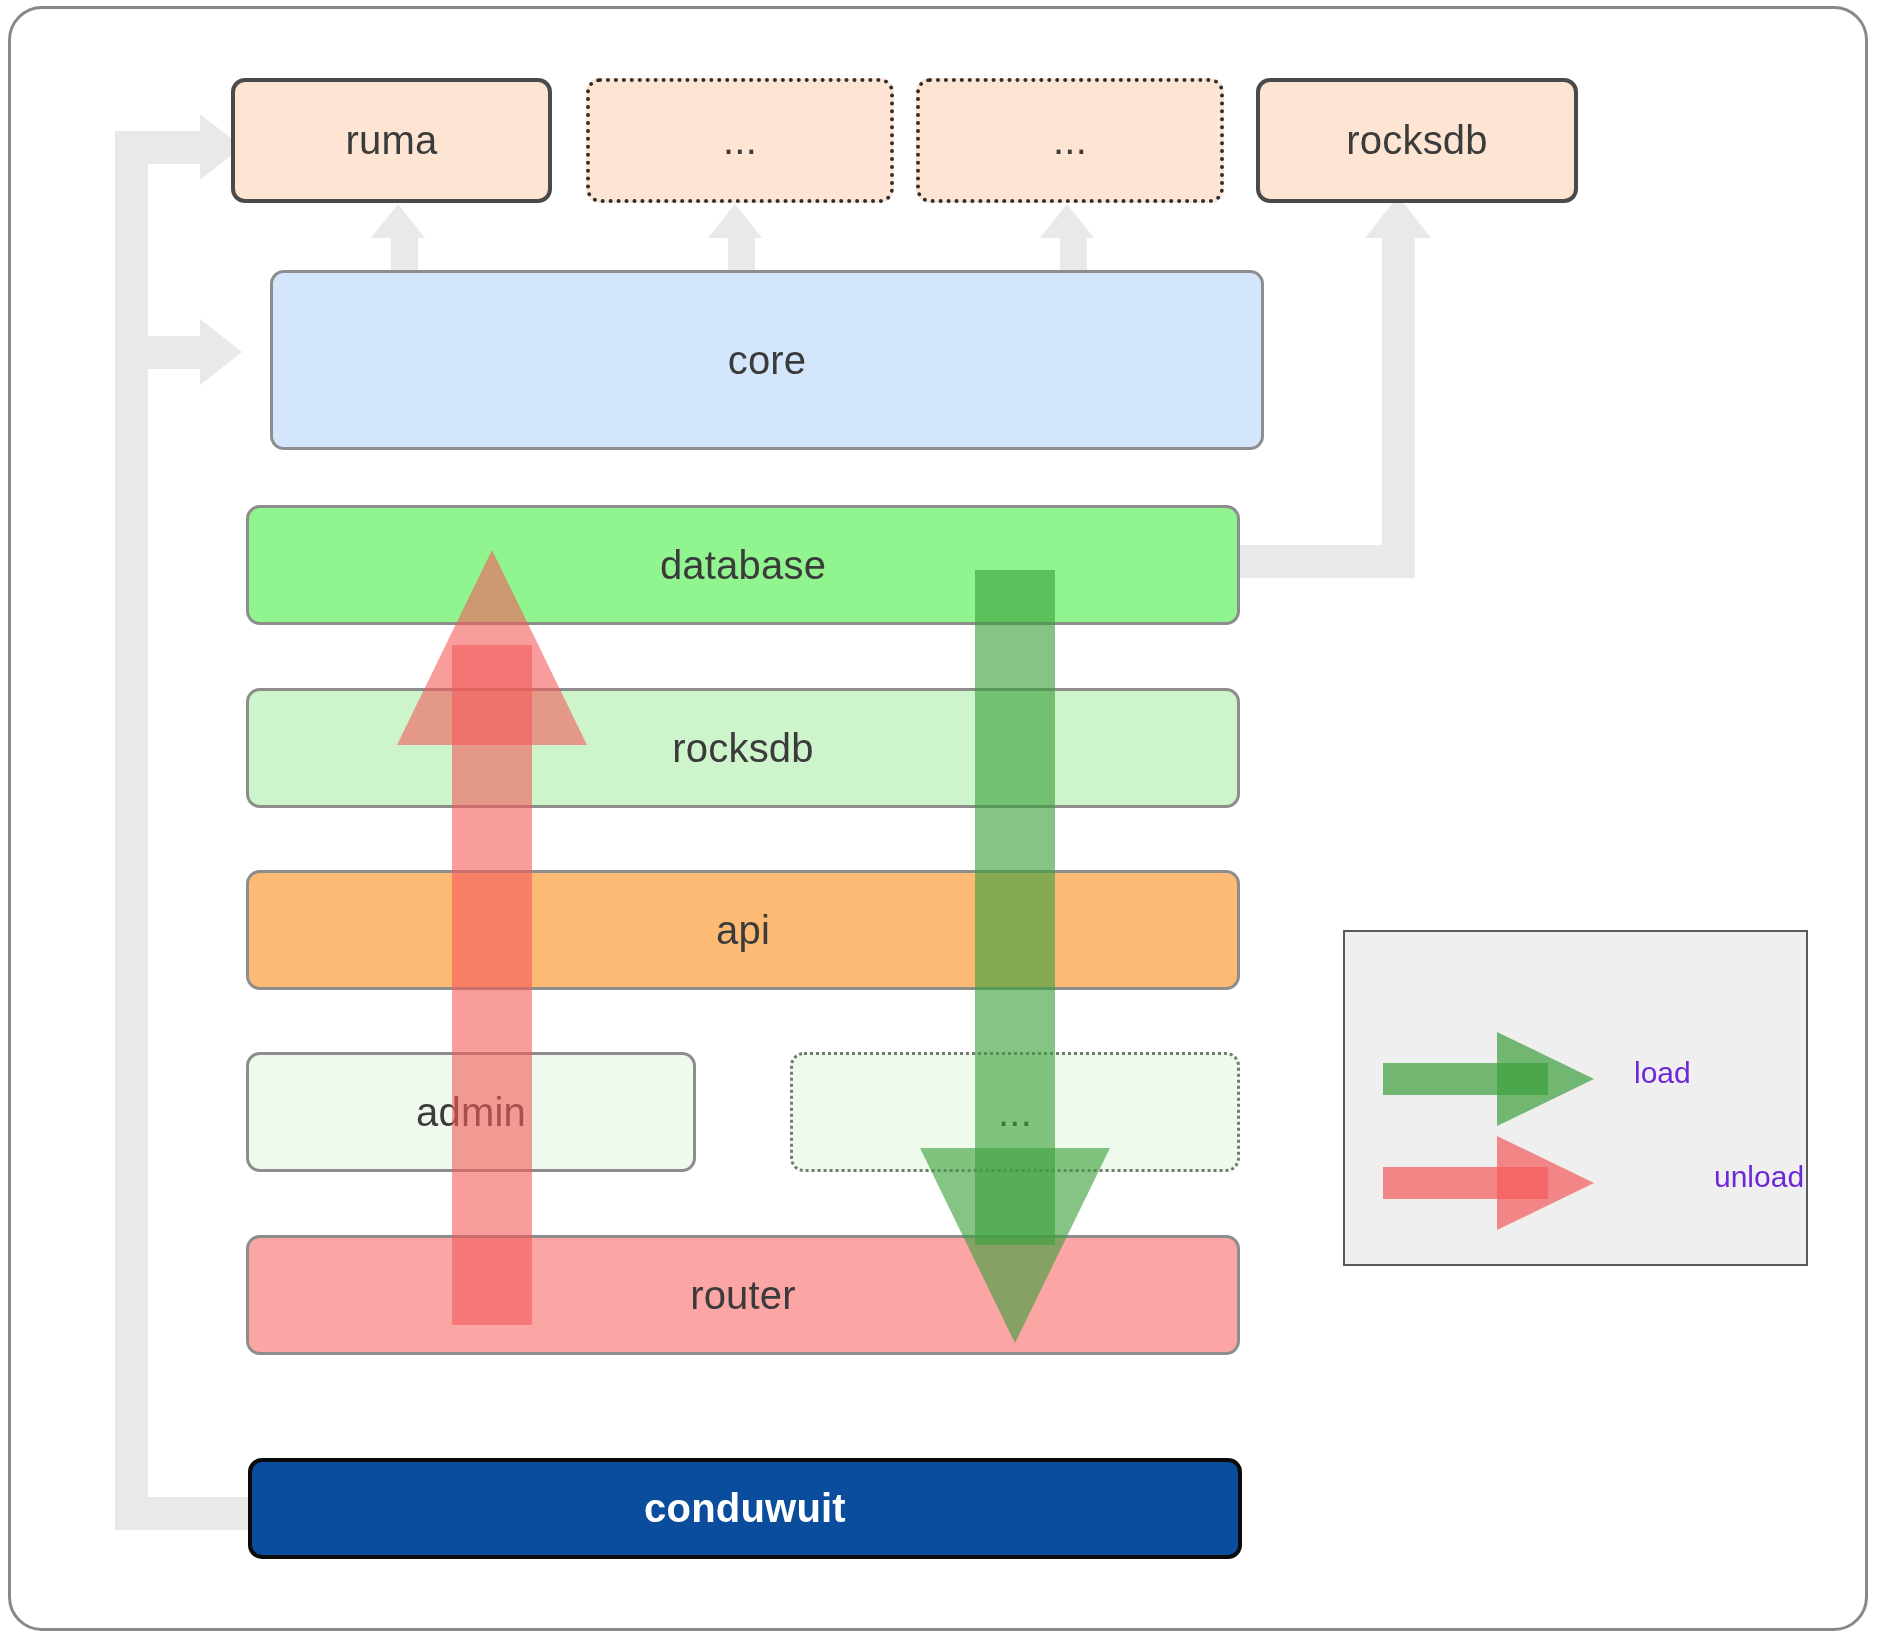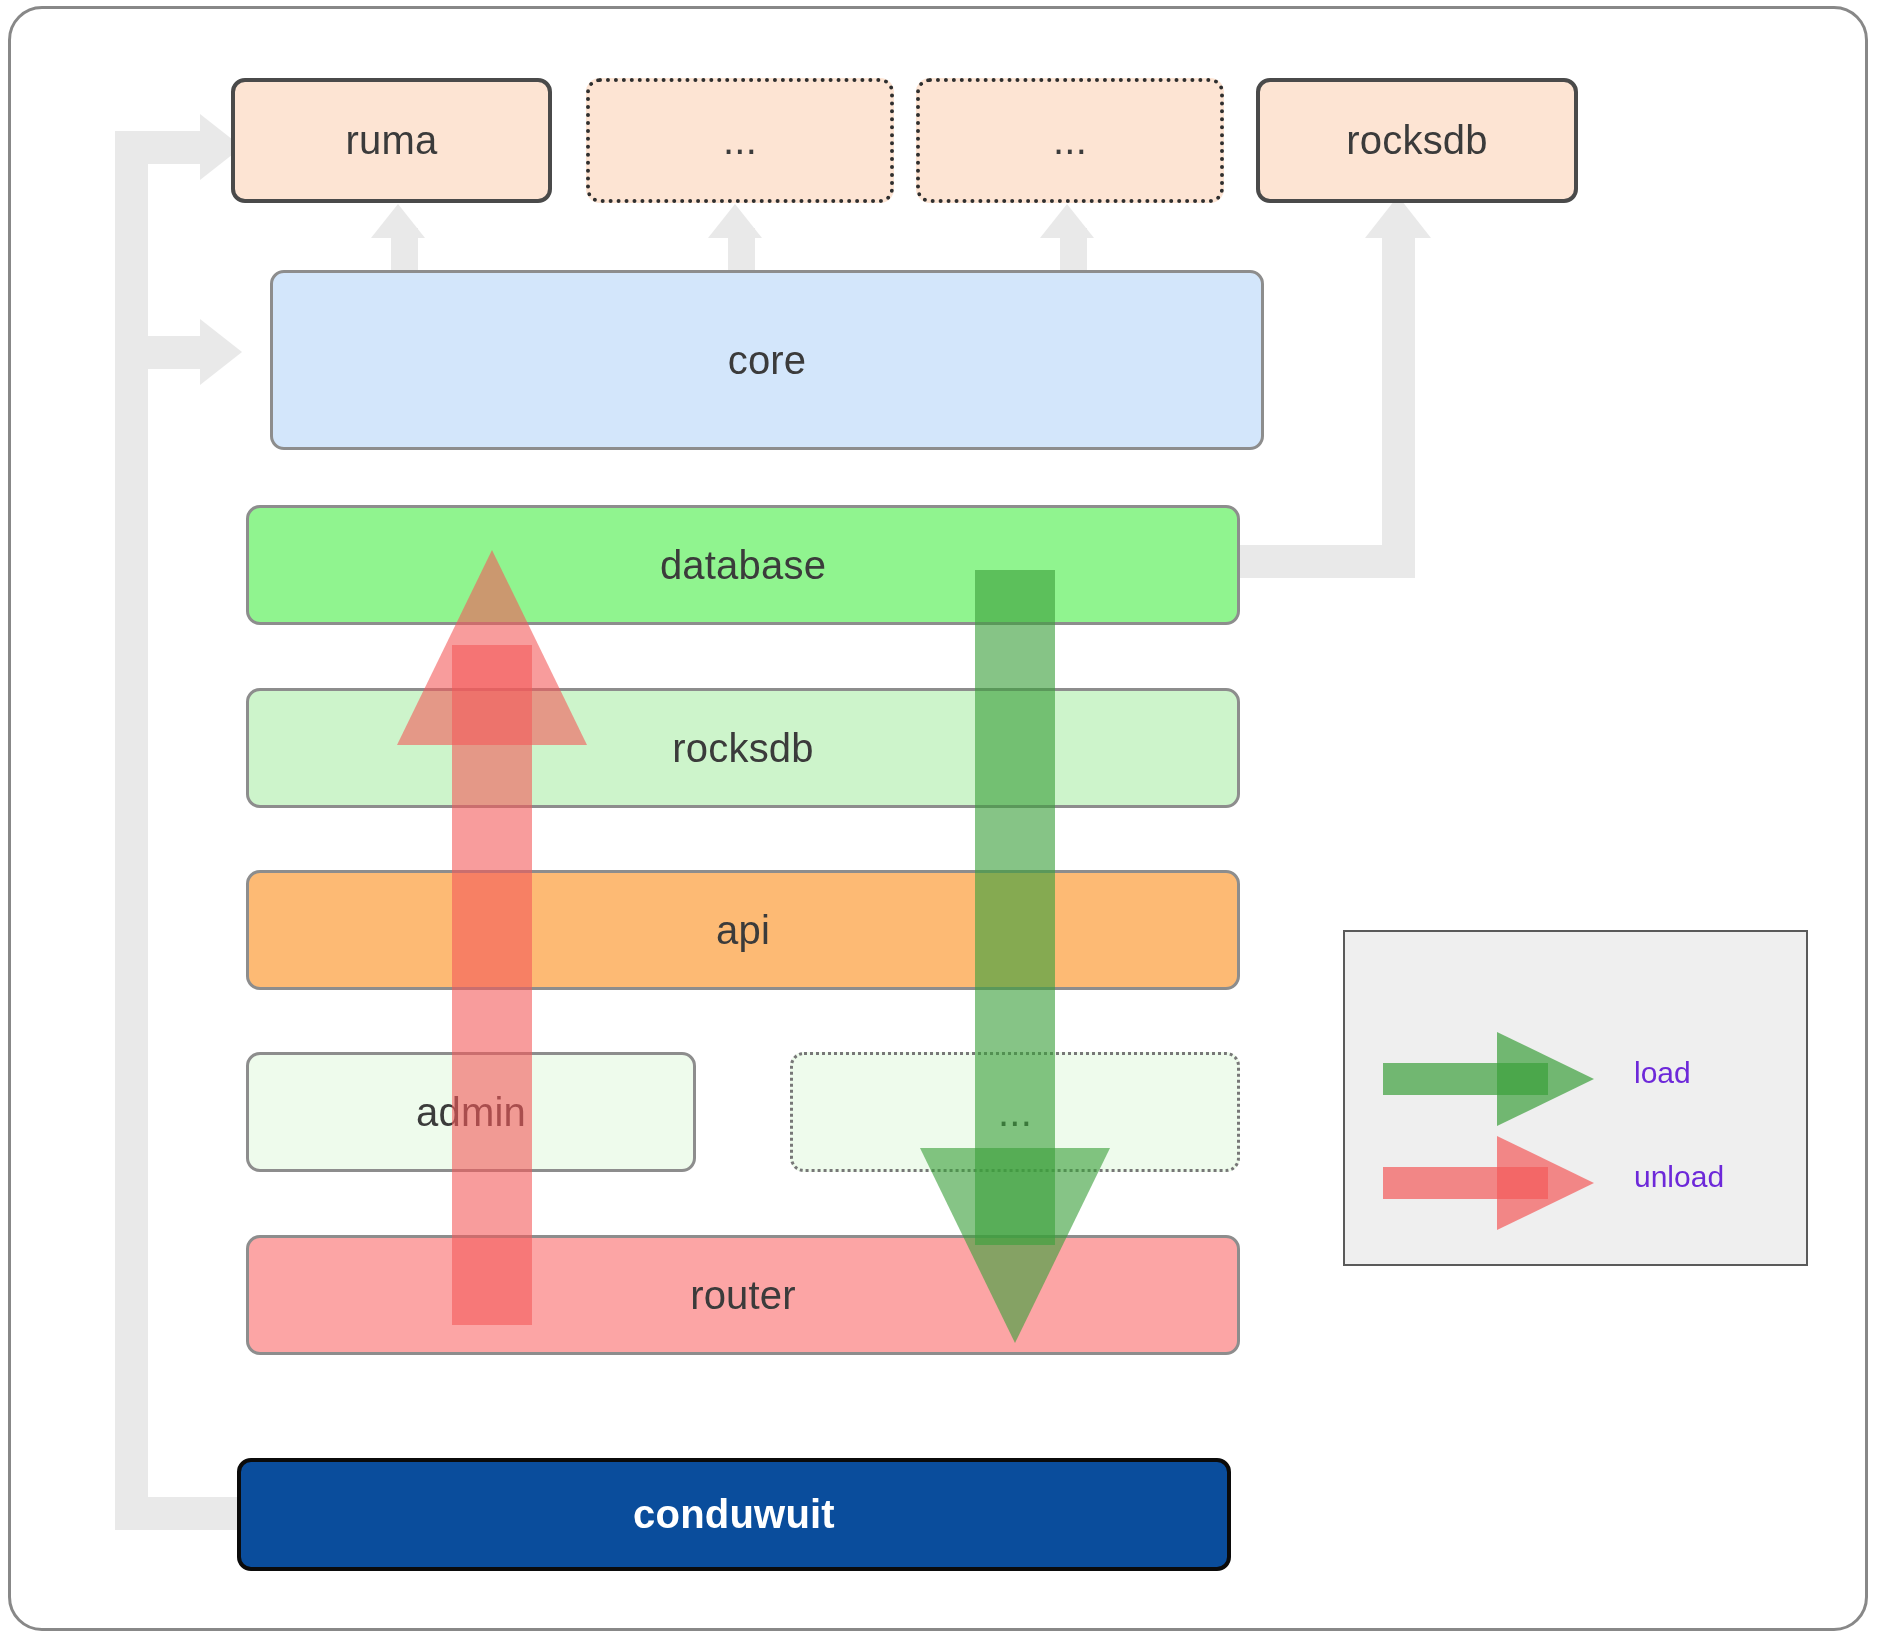--- a/index.html
+++ b/index.html
@@ -225,27 +225,27 @@
   <div class="node node-white" style="left:246px; top:1235px; width:994px; height:120px;">
     <span>router</span>
   </div>
 
   <div class="flow-shaft up-shaft" style="left:452px; top:645px; width:80px; height:680px;"></div>
   <div class="flow-head up-head" style="left:397px; top:550px;"></div>
 
   <div class="flow-shaft down-shaft" style="left:975px; top:570px; width:80px; height:675px;"></div>
   <div class="flow-head down-head" style="left:920px; top:1148px;"></div>
 
-  <div class="node node-navy" style="left:237px; top:1458px; width:994px; height:113px;">
+  <div class="node node-navy" style="left:248px; top:1458px; width:994px; height:101px;">
     <span>conduwuit</span>
   </div>
 
   <div class="legend-box" style="left:1343px; top:930px; width:465px; height:336px;">
   </div>
 
   <div class="lg-shaft lg-green-shaft" style="left:1383px; top:1063px; width:165px; height:32px;"></div>
   <div class="lg-head lg-green-head" style="left:1497px; top:1032px;"></div>
   <div class="legend-label" style="left:1634px; top:1056px;">load</div>
 
   <div class="lg-shaft lg-red-shaft" style="left:1383px; top:1167px; width:165px; height:32px;"></div>
   <div class="lg-head lg-red-head" style="left:1497px; top:1136px;"></div>
-  <div class="legend-label" style="left:1634px; top:1160px;">unload</div>
+  <div class="legend-label" style="left:1714px; top:1160px;">unload</div>
 </div>
 
 </body></html>

